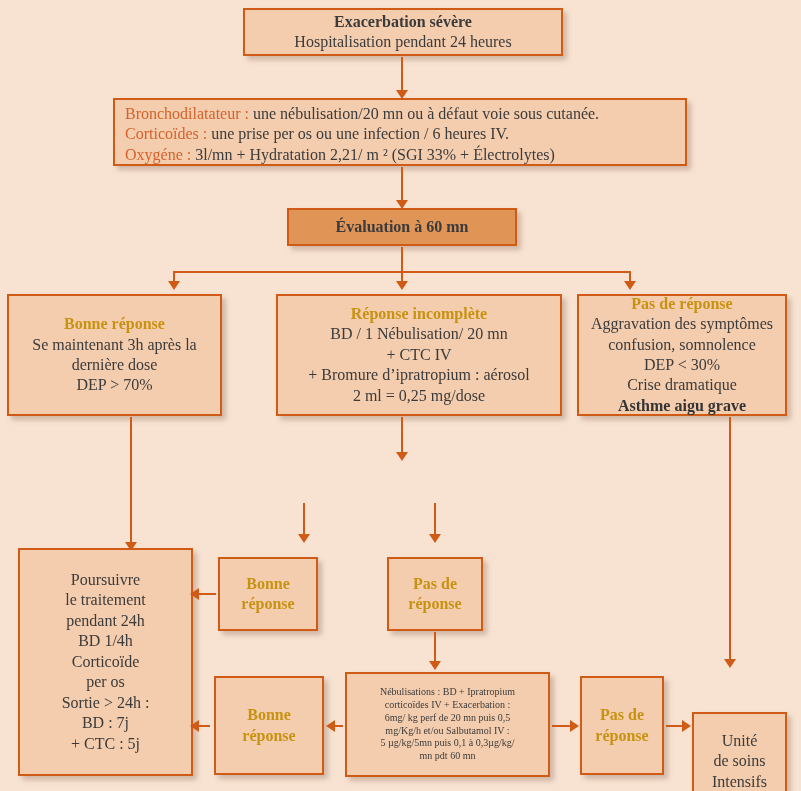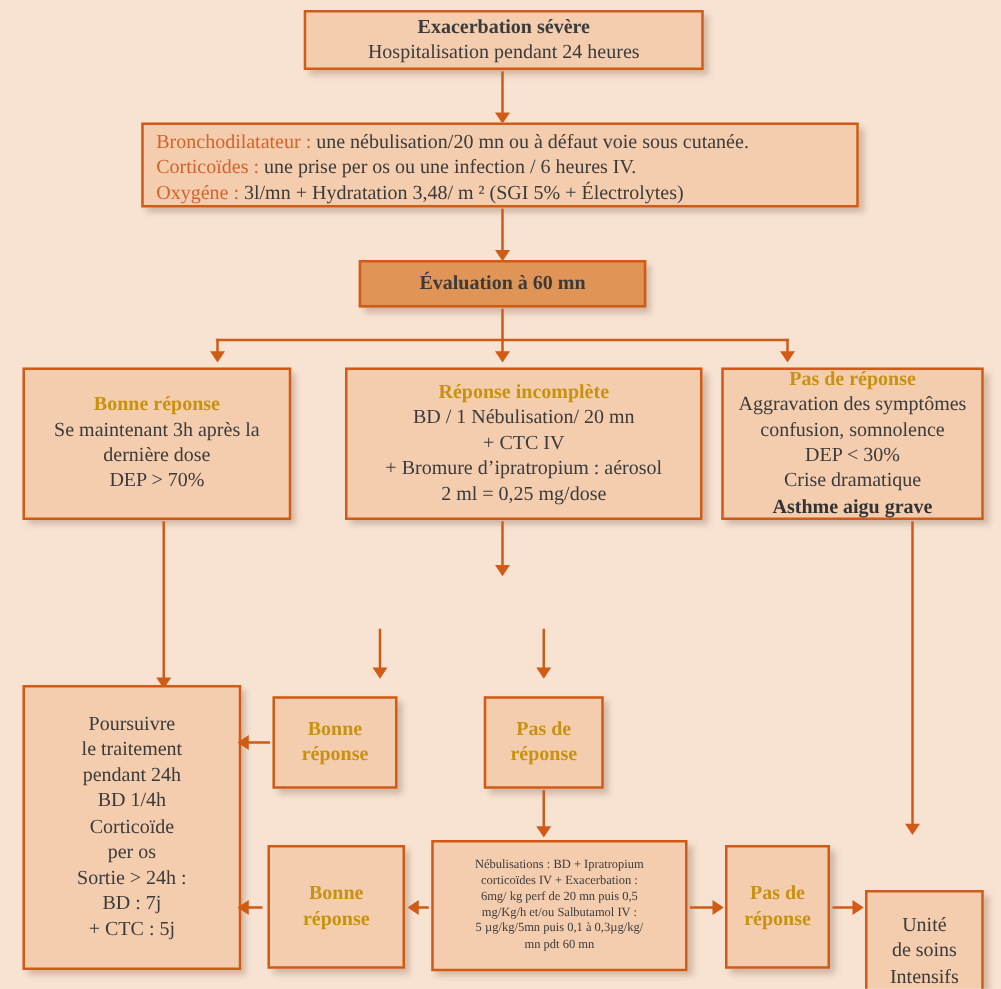--- a/index.html
+++ b/index.html
@@ -65,41 +65,41 @@
   <div class="arw-d" style="left:396px;top:90px;"></div>
 
   <div class="box left-al" style="left:113px;top:98px;width:574px;height:68px;justify-content:flex-start;">
     <span class="ln">
       <span class="med">Bronchodilatateur :</span><span> une nébulisation/20 mn ou à défaut voie sous cutanée.</span>
     </span>
     <span class="ln">
       <span class="med">Corticoïdes :</span><span> une prise per os ou une infection / 6 heures IV.</span>
     </span>
     <span class="ln">
-      <span class="med">Oxygéne :</span><span> 3l/mn + Hydratation 3,48/ m ² (SGI 5% + Électrolytes)</span>
+      <span class="med">Oxygéne :</span><span> 3l/mn + Hydratation 2,21/ m ² (SGI 33% + Électrolytes)</span>
     </span>
   </div>
 
   <div class="vline" style="left:401px;top:167px;height:36px;"></div>
   <div class="arw-d" style="left:396px;top:200px;"></div>
 
   <div class="box dark" style="left:287px;top:208px;width:230px;height:38px;">
     <span class="ln ttl-bold">Évaluation à 60 mn</span>
   </div>
 
   <div class="vline" style="left:401px;top:247px;height:26px;"></div>
   <div class="hline" style="left:173px;top:271px;width:458px;"></div>
   <div class="vline" style="left:173px;top:271px;height:12px;"></div>
   <div class="vline" style="left:401px;top:271px;height:12px;"></div>
   <div class="vline" style="left:629px;top:271px;height:12px;"></div>
   <div class="arw-d" style="left:168px;top:281px;"></div>
   <div class="arw-d" style="left:396px;top:281px;"></div>
   <div class="arw-d" style="left:624px;top:281px;"></div>
 
-  <div class="box" style="left:18px;top:294px;width:215px;height:122px;">
+  <div class="box" style="left:7px;top:294px;width:215px;height:122px;">
     <span class="ln ttl-gold">Bonne réponse</span>
     <span class="ln">Se maintenant 3h après la</span>
     <span class="ln">dernière dose</span>
     <span class="ln">DEP &gt; 70%</span>
   </div>
 
   <div class="box" style="left:276px;top:294px;width:286px;height:122px;">
     <span class="ln ttl-gold">Réponse incomplète</span>
     <span class="ln">BD / 1 Nébulisation/ 20 mn</span>
     <span class="ln">+ CTC IV</span>

